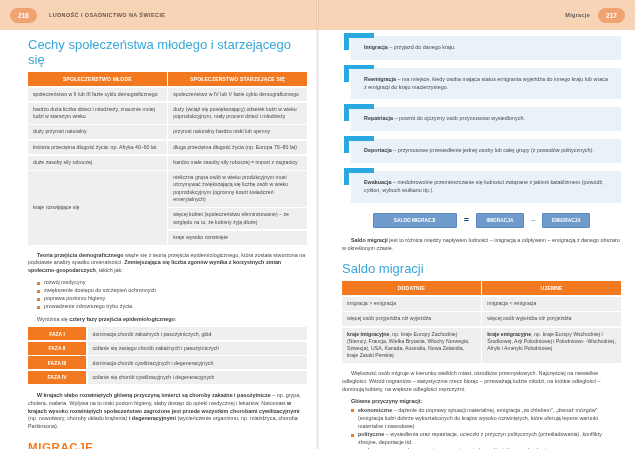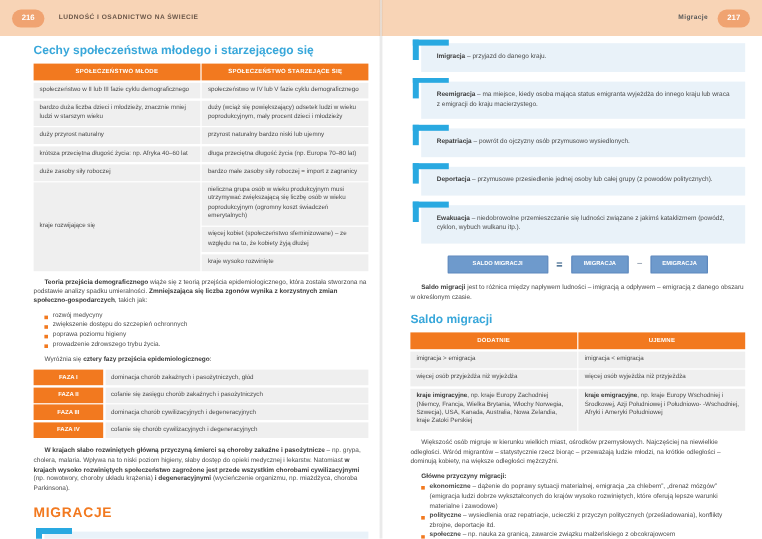--- a/index.html
+++ b/index.html
@@ -22,21 +22,21 @@
   .band-left  { padding-left:10px; }
   .band-right { justify-content:flex-end; padding-right:10px; }
   .page-badge { width:27px; height:15px; border-radius:8px; background:#f0a371; color:#fff;
                 font-size:6.5px; font-weight:bold; display:flex; align-items:center; justify-content:center; }
   .band-title { font-size:5.5px; font-weight:bold; color:#6a5648; letter-spacing:0.4px; margin-left:12px; }
   .band-title-r { font-size:5.5px; font-weight:bold; color:#5a5a5a; margin-right:8px; letter-spacing:0.3px; }
 
   .content-l { padding: 7px 10px 0 28px; }
   .content-r { padding: 6px 14px 0 24px; }
 
-  .h-blue { color:#38a7da; font-size:10px; font-weight:bold; margin-bottom:5px; }
+  .h-blue { color:#38a7da; font-size:13px; font-weight:normal; margin-bottom:5px; }
   .h-orange { color:#f2791f; font-size:11.5px; font-weight:bold; letter-spacing:0.6px; margin:10px 0 9px; }
 
   
   .dtable { display:grid; grid-template-columns:1fr 1fr; gap:1.5px; margin-bottom:7px; }
   .th { background:#f2791f; color:#fff; font-weight:bold; text-align:center;
         font-size:5px; padding:4px 2px; letter-spacing:0.2px; }
   .td { background:#efefef; font-size:5.2px; line-height:1.4; padding:3px 5px 3.5px; color:#4a4a4a; }
   .td b, .para b { color:#3c3c3c; }
   .td.tall { grid-row: span 3; display:flex; align-items:center; }
 

